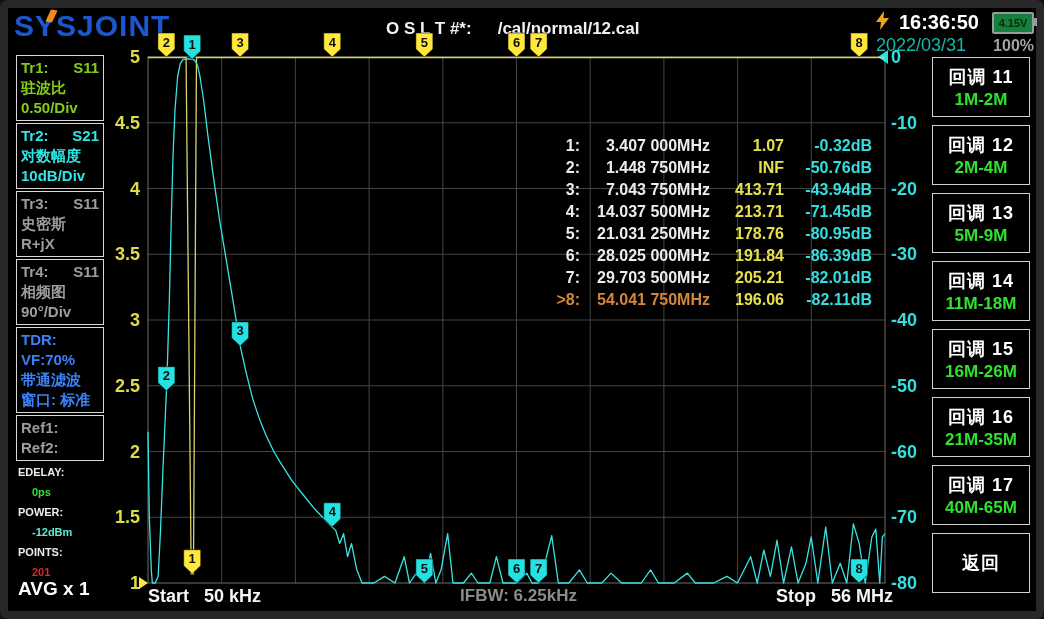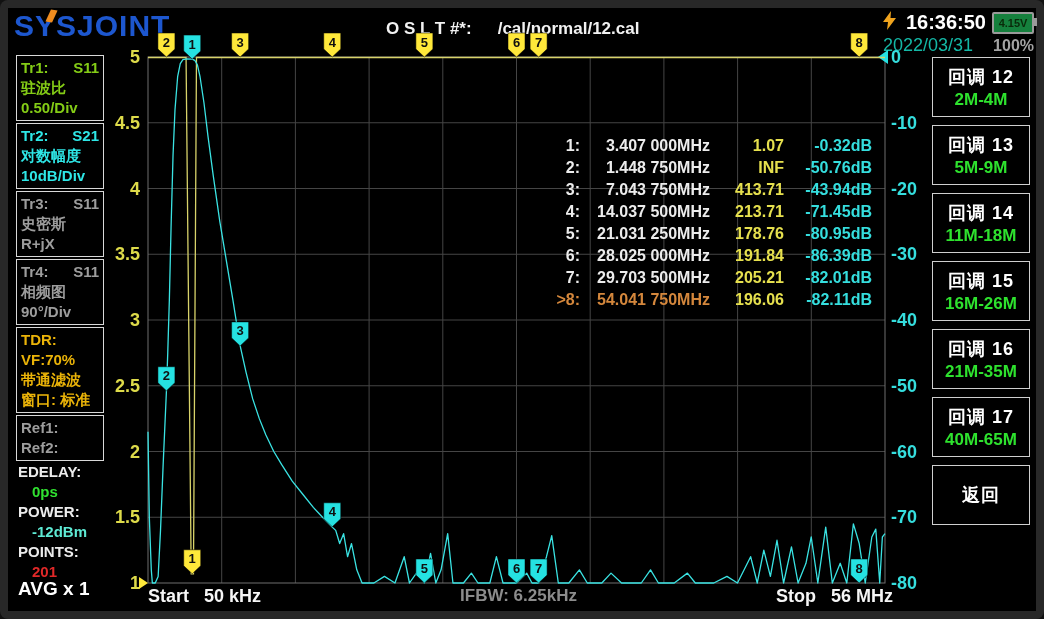--- a/index.html
+++ b/index.html
@@ -6,33 +6,33 @@
   .bezel{position:relative;width:1044px;height:619px;background:#282828;border-radius:8px;overflow:hidden;
          font-family:"Liberation Sans",sans-serif;}
   .screen{position:absolute;left:8px;top:8px;width:1028px;height:603px;background:#000;}
   .abs{position:absolute;}
   
   .logo{left:6px;top:1px;font-size:30px;font-weight:800;color:#1d57cf;letter-spacing:1px;}
   .logo-accent{left:40px;top:2px;width:7px;height:12px;background:#ef8c1f;transform:skewX(-18deg) rotate(8deg);}
   .calline{left:378px;top:11px;font-size:17px;font-weight:700;color:#f2f2f2;white-space:pre;}
   .calline .path{margin-left:26px;}
   .status{right:2px;top:3px;display:flex;flex-direction:column;align-items:flex-end;gap:1px;}
-  .srow{display:flex;align-items:center;gap:6px;text-align:right;}
+  .srow{display:flex;align-items:center;gap:13px;text-align:right;}
   .time{font-size:20px;font-weight:700;color:#fff;}
   .date{font-size:18px;font-weight:400;color:#14b8a6;margin-right:14px;}
   .pct{font-size:16px;font-weight:700;color:#a3a3a3;}
   .batt{position:relative;width:38px;height:18px;border:2px solid #9a9a9a;border-radius:2px;background:#15803d;
         display:flex;align-items:center;justify-content:center;font-size:11px;font-weight:800;color:#0a2a0a;}
   .batt:after{content:"";position:absolute;right:-5px;top:4px;width:3px;height:8px;background:#9a9a9a;}
   
   .sidebar{left:8px;top:47px;width:88px;}
   .sb-box{box-sizing:border-box;border:1px solid #d9d9d9;margin-bottom:2px;padding:2px 4px;
           font-size:15px;font-weight:700;line-height:20px;background:#000;}
   .sb-r{display:flex;justify-content:space-between;}
-  .meas{left:10px;top:454px;width:96px;font-size:15px;font-weight:700;color:#ececec;line-height:20px;}
+  .meas{left:10px;top:454px;width:96px;font-size:11px;font-weight:700;color:#ececec;line-height:20px;}
   .meas .val{padding-left:14px;}
   .avg{left:10px;top:570px;font-size:19px;font-weight:800;color:#fff;}
   
   .mtable{left:530px;top:127px;width:336px;font-size:16px;font-weight:700;}
   .mrow{display:flex;height:22px;align-items:center;}
   .mc{text-align:right;white-space:pre;}
   .mc.lab{width:42px;color:#ececec;}
   .mc.frq{width:130px;color:#ececec;}
   .mc.val{width:74px;color:#e6e04e;}
   .mc.db{width:88px;color:#35dede;}
@@ -101,21 +101,21 @@
           <div>R+jX</div>
         </div>
         <div class="sb-box" style="color: rgb(157, 157, 157);">
           <div class="sb-r">
             <span>Tr4:</span>
             <span>S11</span>
           </div>
           <div>相频图</div>
           <div>90°/Div</div>
         </div>
-        <div class="sb-box" style="color: #eab308;">
+        <div class="sb-box" style="color: #3b82f6;">
           <div>TDR:</div>
           <div>VF:70%</div>
           <div>带通滤波</div>
           <div>窗口: 标准</div>
         </div>
         <div class="sb-box" style="color: rgb(157, 157, 157);">
           <div>Ref1:</div>
           <div>Ref2:</div>
         </div>
       </div>
@@ -282,20 +282,24 @@
         <div class="mrow hot">
           <span class="mc lab">&gt;8:</span>
           <span class="mc frq">54.041 750MHz</span>
           <span class="mc val">196.06</span>
           <span class="mc db">-82.11dB</span>
         </div>
       </div>
 
     <div class="abs btncol">
         <div class="rbtn">
+          <div class="t">回调 11</div>
+          <div class="r">1M-2M</div>
+        </div>
+        <div class="rbtn">
           <div class="t">回调 12</div>
           <div class="r">2M-4M</div>
         </div>
         <div class="rbtn">
           <div class="t">回调 13</div>
           <div class="r">5M-9M</div>
         </div>
         <div class="rbtn">
           <div class="t">回调 14</div>
           <div class="r">11M-18M</div>

